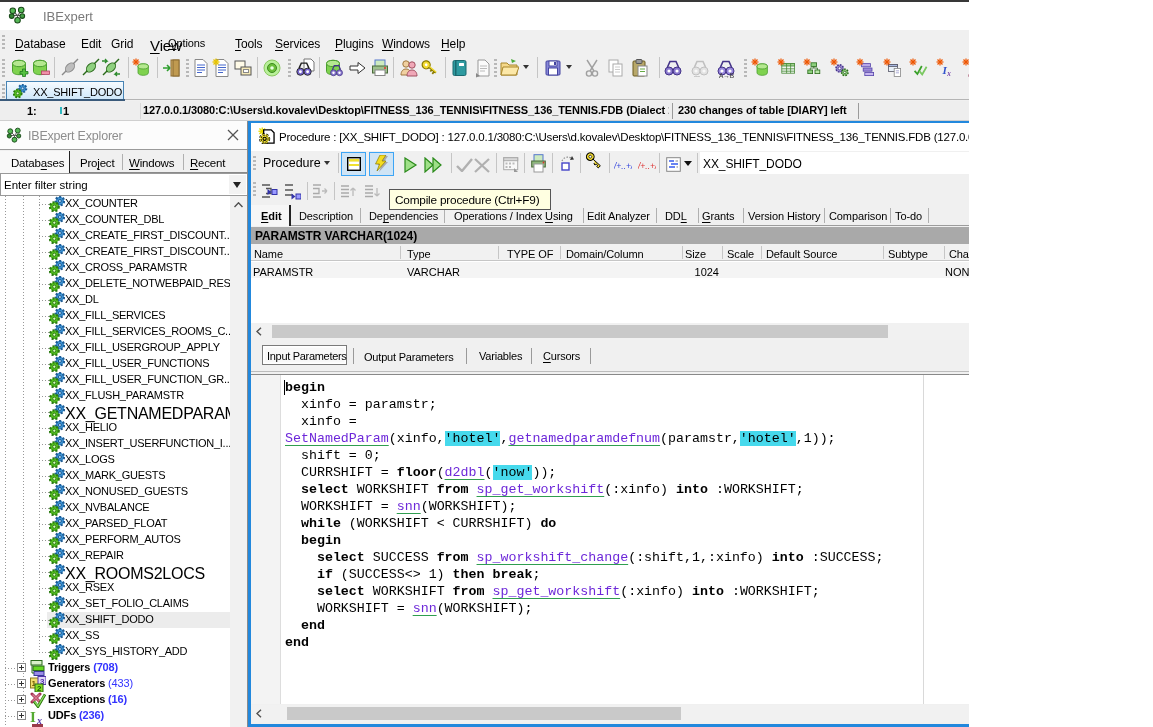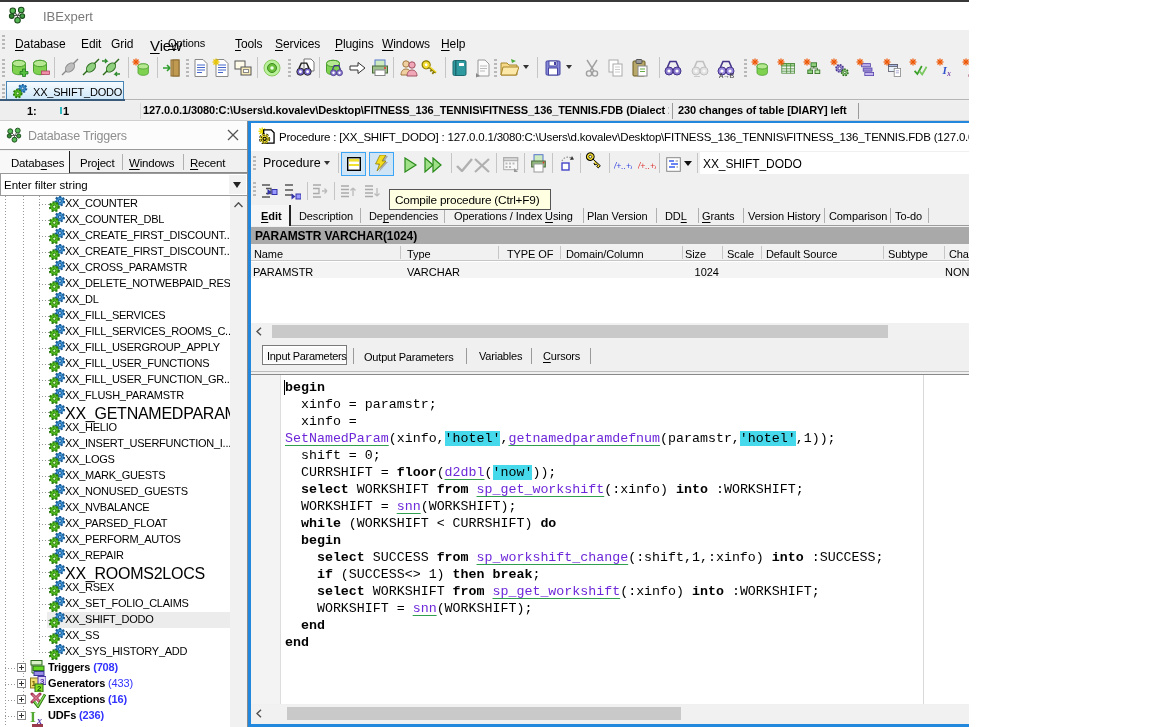--- a/index.html
+++ b/index.html
@@ -408,21 +408,21 @@
         <line x1="13" y1="4" x2="9" y2="9"></line>
         <line x1="9" y2="14" x2="9" y1="9"></line>
         <line x1="4" y1="9" x2="14" y2="9"></line>
       </g>
       <circle cx="4.5" cy="4.5" r="2.6" fill="#55b855" stroke="#1a4a1a"></circle>
       <circle cx="12.5" cy="3.8" r="2.6" fill="#55b855" stroke="#1a4a1a"></circle>
       <circle cx="3.5" cy="9.5" r="2.2" fill="#338833" stroke="#1a4a1a"></circle>
       <circle cx="13.5" cy="9.5" r="2.2" fill="#44a044" stroke="#1a4a1a"></circle>
       <circle cx="9" cy="13.5" r="2.6" fill="#55b855" stroke="#1a4a1a"></circle>
     </svg>
-<div class="ab nw" style="left:28px;top:129px;color:#8e8e8e;font-size:12.5px;letter-spacing:-0.2px">Database Triggers</div>
+<div class="ab nw" style="left:28px;top:129px;color:#8e8e8e;font-size:12.5px;letter-spacing:-0.2px">IBExpert Explorer</div>
 <svg style="position:absolute;left:227px;top:129px" width="12" height="12" viewBox="0 0 12 12">
       <g stroke="#555" stroke-width="1.2">
         <line x1="1" y1="1" x2="11" y2="11"></line>
         <line x1="11" y1="1" x2="1" y2="11"></line>
       </g>
     </svg>
 <div class="ab" style="left:0;top:151px;width:248px;height:22px;background:#f0f0f0;border-bottom:1px solid #8a8a8a"></div>
 <div class="ab" style="left:0;top:151px;width:70px;height:22px;background:#f8f8f8;border-right:1.5px solid #222"></div>
 <div class="ab nw" style="left:11px;top:157px;font-size:11.5px;letter-spacing:-0.2px">Datab<u>a</u>ses</div>
 <div class="ab nw" style="left:80px;top:157px;font-size:11.5px;letter-spacing:-0.2px">Pro<u>j</u>ect</div>
@@ -941,21 +941,21 @@
         <path d="M1 2 h8 M1 5.5 h8 M1 9 h8 M1 12.5 h8"></path>
       </g>
       <path d="M13 4 v8 m0 0 -2.5 -2.5 m2.5 2.5 2.5 -2.5" stroke="#bbb" stroke-width="1.3" fill="none"></path>
     </svg>
 <div class="ab" style="left:251px;top:205px;width:902px;height:21px;border-bottom:1px solid #9c9c9c"></div>
 <div class="ab" style="left:251px;top:205px;width:40px;height:21px;background:#f6f6f6;border-right:2px solid #222"></div>
 <div class="ab nw" style="left:261px;top:210px;font-weight:bold;font-size:11px"><u>E</u>dit</div>
 <div class="ab nw" style="left:299px;top:210px;font-size:11px;letter-spacing:-0.1px">Description</div>
 <div class="ab nw" style="left:369px;top:210px;font-size:11px;letter-spacing:-0.1px">De<u>p</u>endencies</div>
 <div class="ab nw" style="left:454px;top:210px;font-size:11px;letter-spacing:-0.1px">Operations / Index <u>U</u>sing</div>
-<div class="ab nw" style="left:587px;top:210px;font-size:11px;letter-spacing:-0.1px">Plan Version</div>
+<div class="ab nw" style="left:587px;top:210px;font-size:11px;letter-spacing:-0.1px">Edit Analyzer</div>
 <div class="ab nw" style="left:665px;top:210px;font-size:11px;letter-spacing:-0.1px">DD<u>L</u></div>
 <div class="ab nw" style="left:702px;top:210px;font-size:11px;letter-spacing:-0.1px"><u>G</u>rants</div>
 <div class="ab nw" style="left:748px;top:210px;font-size:11px;letter-spacing:-0.1px">Version History</div>
 <div class="ab nw" style="left:829px;top:210px;font-size:11px;letter-spacing:-0.1px">Comparison</div>
 <div class="ab nw" style="left:895px;top:210px;font-size:11px;letter-spacing:-0.1px">To-do</div>
 <div style="position:absolute;left:360px;top:208px;width:1px;height:15px;background:#b0b0b0"></div>
 <div style="position:absolute;left:444px;top:208px;width:1px;height:15px;background:#b0b0b0"></div>
 <div style="position:absolute;left:583px;top:208px;width:1px;height:15px;background:#b0b0b0"></div>
 <div style="position:absolute;left:656px;top:208px;width:1px;height:15px;background:#b0b0b0"></div>
 <div style="position:absolute;left:698px;top:208px;width:1px;height:15px;background:#b0b0b0"></div>

